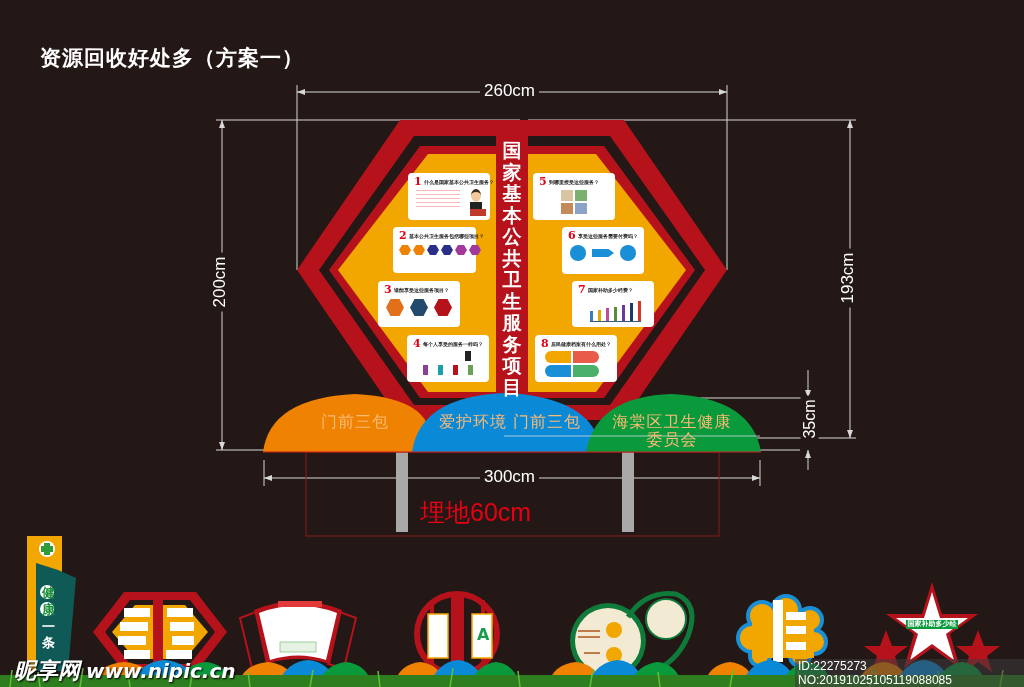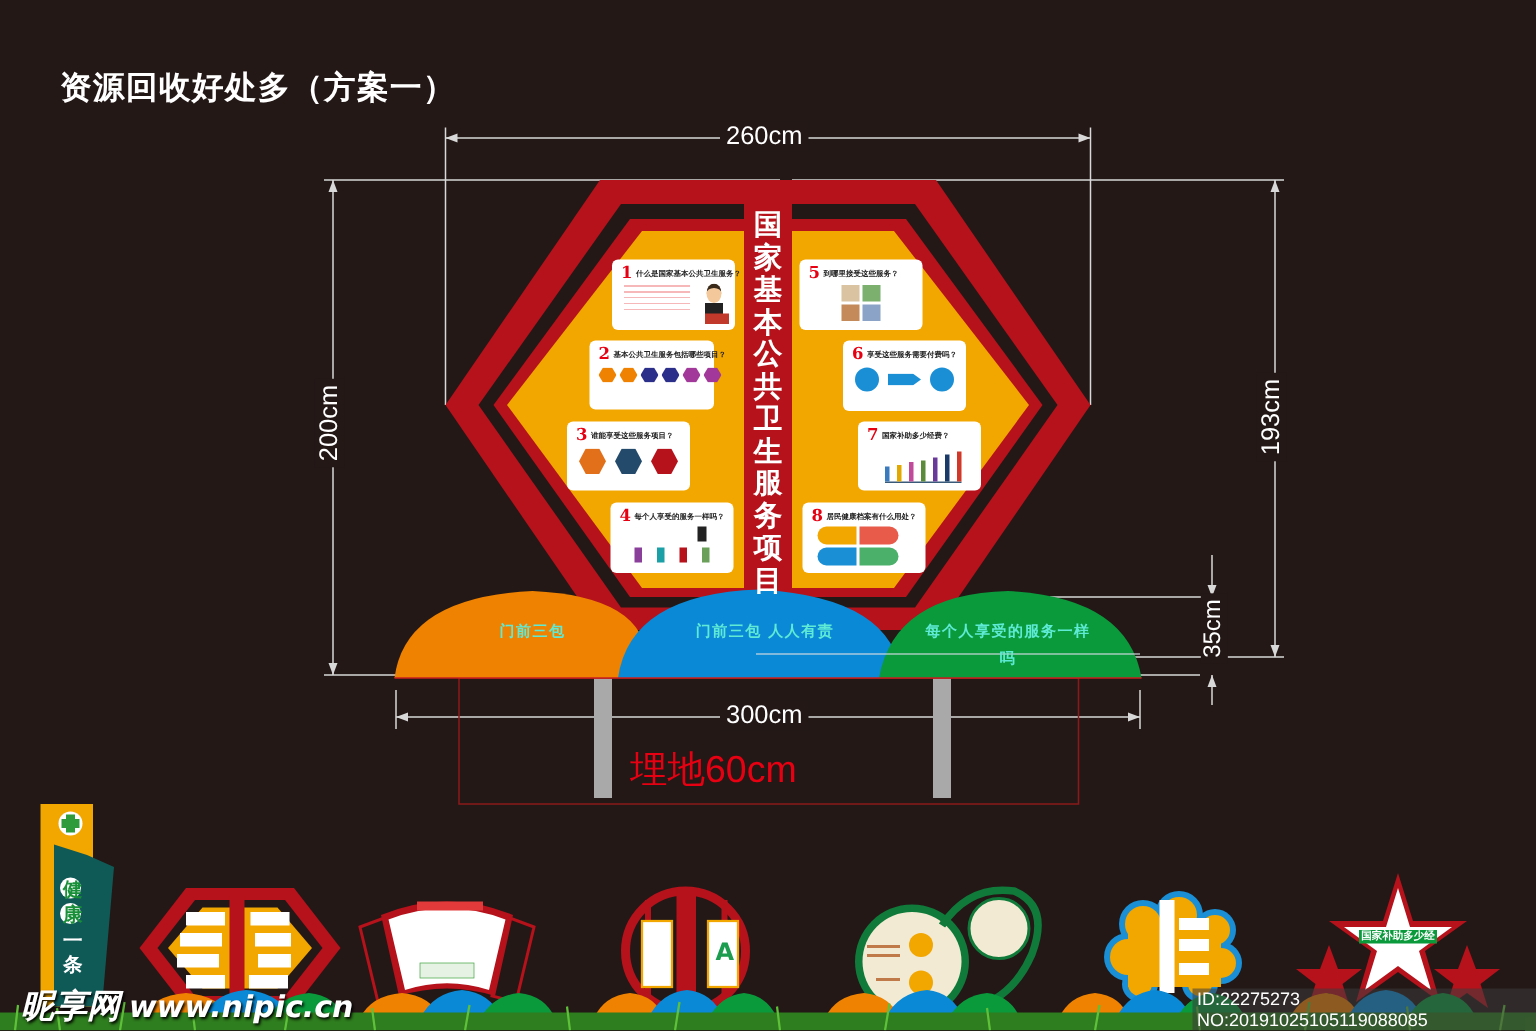--- a/index.html
+++ b/index.html
@@ -6,21 +6,21 @@
   body{width:1024px;height:687px;background:#231816;position:relative;overflow:hidden;font-family:"DejaVu Sans",sans-serif;color:#fff;}
   .abs{position:absolute;}
   .title{left:40px;top:44px;font-size:21px;letter-spacing:1px;color:#fff;font-weight:bold;}
   .dim-label{font-family:"Liberation Sans",sans-serif;color:#fff;font-size:17px;background:#231816;padding:0 4px;}
   .dim-label-v{transform:rotate(-90deg);transform-origin:center center;white-space:nowrap;}
   svg{position:absolute;left:0;top:0;}
   .panel-card{position:absolute;background:#fff;border-radius:4px;}
   .card-num{position:absolute;color:#e60012;font-weight:bold;font-size:11px;font-family:"DejaVu Serif",serif;}
   .card-q{position:absolute;color:#222;font-size:5px;font-weight:bold;white-space:nowrap;}
   .vbanner{position:absolute;left:499px;top:140px;width:26px;display:flex;flex-direction:column;align-items:center;color:#fff;font-weight:bold;font-size:19px;line-height:21.5px;}
-  .dome-text{position:absolute;color:#5eead4;font-weight:bold;font-size:10px;text-align:center;letter-spacing:1px;line-height:18px;}
+  .dome-text{position:absolute;color:#fdba74;font-weight:normal;font-size:16px;text-align:center;letter-spacing:1px;line-height:18px;}
   .bury{position:absolute;left:420px;top:496px;color:#e60012;font-size:25px;font-family:"Liberation Sans",sans-serif;}
   .watermark{position:absolute;left:14px;top:656px;font-size:22px;font-weight:bold;font-style:italic;color:#fff;text-shadow:1px 1px 2px #000;}
   .wm-url{font-size:20px;margin-left:6px;}
   .wm-id{position:absolute;left:795px;top:659px;font-size:12px;color:#fff;background:rgba(60,60,60,0.55);padding:0 3px;font-family:"Liberation Sans",sans-serif;}
   .sign-text{position:absolute;color:#fff;font-weight:bold;font-size:13px;}
 </style>
 </head>
 <body>
 
 <div class="abs title">资源回收好处多（方案一）</div>
@@ -307,22 +307,22 @@
 <div class="panel-card" style="left:535px;top:335px;width:82px;height:47px;">
   <span class="card-num" style="left:6px;top:2px;">8</span>
   <span class="card-q" style="left:16px;top:6px;">居民健康档案有什么用处？</span>
   <div style="position:absolute;left:10px;top:16px;width:26px;height:12px;background:#f2a600;border-radius:6px 0 0 6px;"></div>
   <div style="position:absolute;left:38px;top:16px;width:26px;height:12px;background:#e85a4a;border-radius:0 6px 6px 0;"></div>
   <div style="position:absolute;left:10px;top:30px;width:26px;height:12px;background:#1a8fd6;border-radius:6px 0 0 6px;"></div>
   <div style="position:absolute;left:38px;top:30px;width:26px;height:12px;background:#4ab06a;border-radius:0 6px 6px 0;"></div>
 </div>
 
 <div class="dome-text" style="left:310px;top:413px;width:90px;">门前三包</div>
-<div class="dome-text" style="left:430px;top:413px;width:160px;">门前三包 人人有责</div>
-<div class="dome-text" style="left:612px;top:413px;width:120px;">每个人享受的服务一样吗</div>
+<div class="dome-text" style="left:430px;top:413px;width:160px;">爱护环境 门前三包</div>
+<div class="dome-text" style="left:612px;top:413px;width:120px;">海棠区卫生健康委员会</div>
 
 <div class="sign-text" style="left:42px;top:584px;color:#1a8f3a;">健</div>
 <div class="sign-text" style="left:42px;top:601px;color:#1a8f3a;">康</div>
 <div class="sign-text" style="left:42px;top:618px;">一</div>
 <div class="sign-text" style="left:42px;top:634px;">条</div>
 
 <div class="abs" style="left:906px;top:619px;font-size:7px;font-weight:bold;color:#fff;width:52px;text-align:center;">国家补助多少经费</div>
 
 <div class="watermark">
   <span>昵享网</span><span class="wm-url">www.nipic.cn</span>

